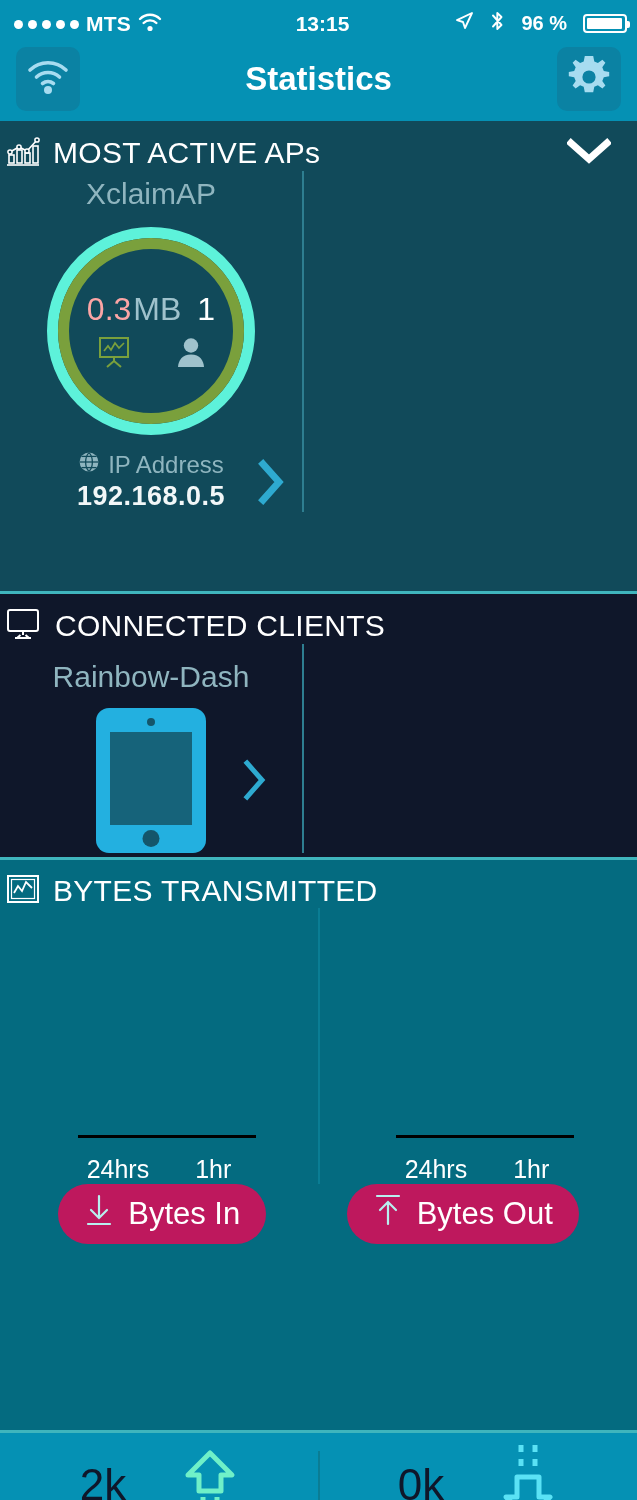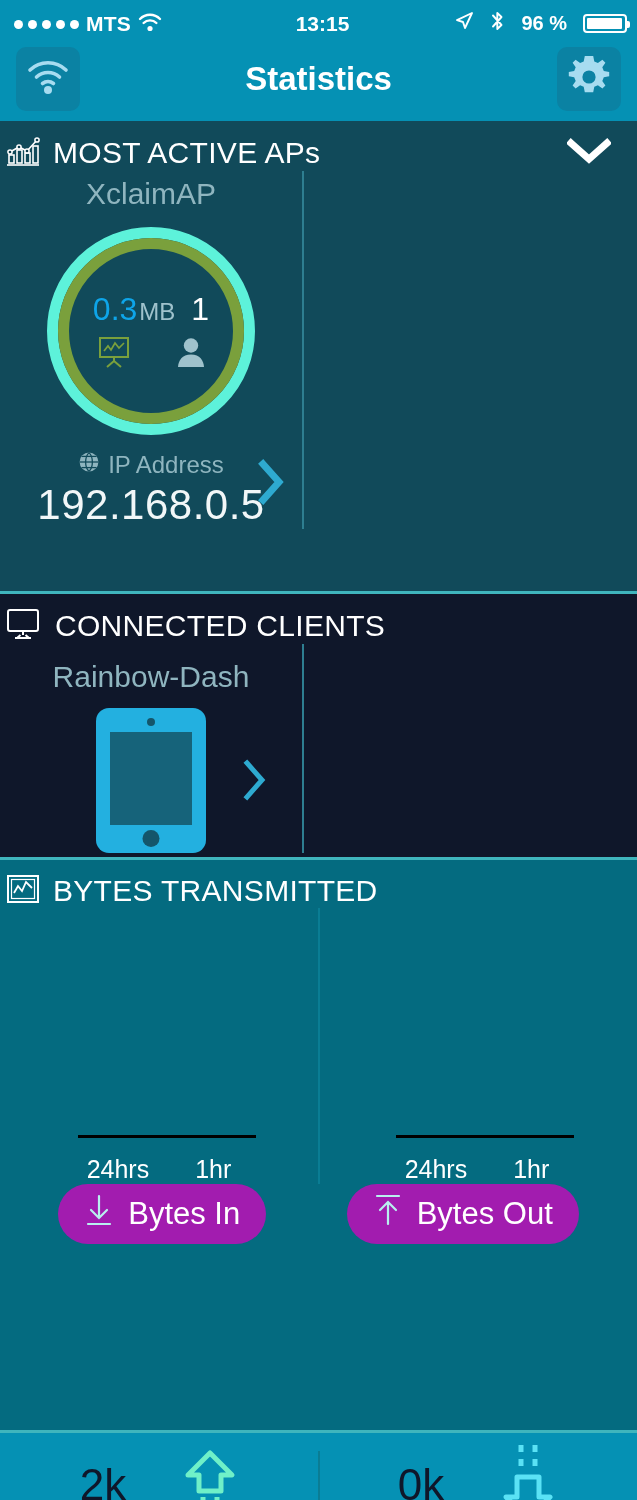--- a/index.html
+++ b/index.html
@@ -89,31 +89,31 @@
   }
   .ring-inner{
     position:absolute; inset:11px; border-radius:50%;
     border:11px solid #7aa03c;
   }
   .donut-center{
     position:absolute; inset:26px; border-radius:50%;
     display:flex; flex-direction:column; align-items:center; justify-content:center;
   }
   .metrics{ display:flex; align-items:baseline; gap:10px; }
-  .mb-val{ color:#0ea5e9; font-size:32px; }
-  .mb-unit{ color:#9fc2cc; font-size:24px; margin-left:2px; }
+  .mb-val{ color:#fca5a5; font-size:32px; }
+  .mb-unit{ color:#9fc2cc; font-size:32px; margin-left:2px; }
   .cl-val{ color:#fff; font-size:32px; margin-left:6px; }
   .metric-icons{ display:flex; align-items:center; gap:46px; margin-top:8px; }
 
   .ip-block{ margin-top:16px; position:relative; }
   .ip-label{
     display:flex; align-items:center; justify-content:center; gap:8px;
     color:#8fb5bf; font-size:24px;
   }
-  .ip-value{ color:#f2f7f8; font-size:42px; margin-top:2px; letter-spacing:.5px; }
+  .ip-value{ color:#f2f7f8; font-size:27px; margin-top:2px; letter-spacing:.5px;font-weight:bold; }
   .row-chev{
     position:absolute; right:16px; top:8px;
   }
 
   
   .client-name{ color:#8fb5bf; font-size:30px; margin-top:16px; }
   .tablet-row{ position:relative; display:flex; align-items:center; justify-content:center; }
   .tablet{
     width:110px; height:145px; border-radius:13px;
     background:#23b0e0; margin-top:14px; position:relative;
@@ -143,21 +143,21 @@
   .range-row{
     position:absolute; left:0; right:0; bottom:0;
     display:flex; justify-content:center; gap:46px;
     color:#fff; font-size:25px;
   }
   .vline-bytes{
     position:absolute; top:-18px; bottom:0; left:318px; width:2px; background:#0a7d94;
   }
   .btn-row{ display:flex; justify-content:space-around; padding:0 18px; }
   .pill{
-    background:#a21caf; border-radius:40px; height:60px;
+    background:#be185d; border-radius:40px; height:60px;
     display:flex; align-items:center; justify-content:center;
     gap:14px; padding:0 26px; color:#fff; font-size:31px;
     min-width:190px;
   }
 
   
   .packets-row{ display:flex; position:relative; margin-top:10px; }
   .pkcol{
     width:318px; display:flex; align-items:center; justify-content:center; gap:56px;
   }

